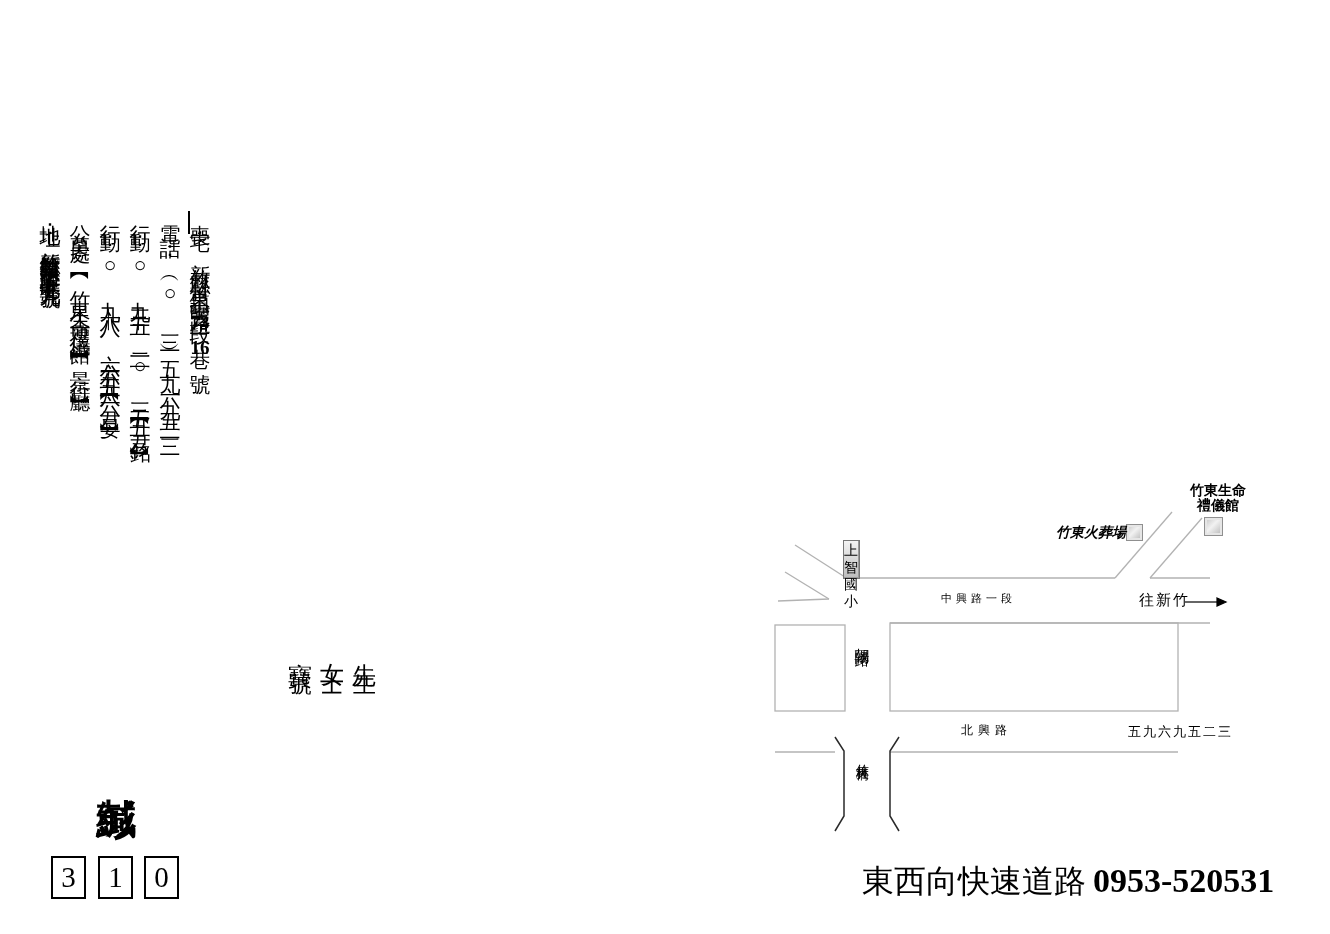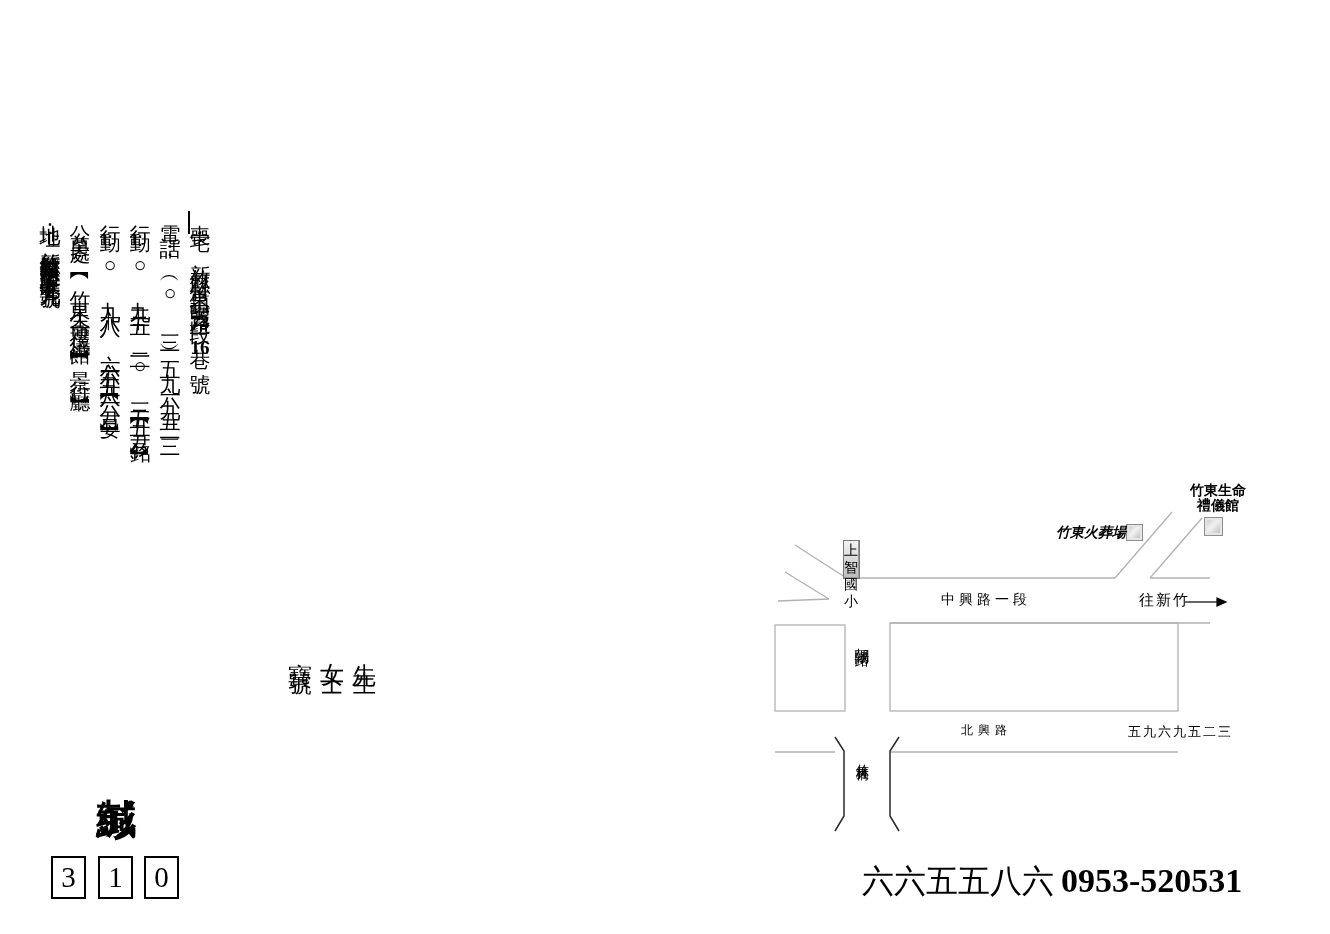--- a/index.html
+++ b/index.html
@@ -47,21 +47,21 @@
          box-shadow:inset 0 0 0 2px #e6e6e6;}
   .icon-crema{left:1126px;top:524px;width:15px;height:15px;}
   .icon-hall{left:1204px;top:517px;width:17px;height:17px;}
 
   .mlabel{position:absolute;white-space:nowrap;}
   .lbl-hall{left:1176px;top:483px;width:84px;text-align:center;
             font-family:"Liberation Sans", sans-serif;font-weight:bold;
             font-size:14px;line-height:15px;}
   .lbl-crema{left:1056px;top:524px;font-family:"Liberation Sans", sans-serif;
              font-weight:bold;font-size:14px;font-style:italic;}
-  .lbl-zhongxing{left:941px;top:591px;font-size:14px;letter-spacing:4px;}
+  .lbl-zhongxing{left:941px;top:591px;font-size:11px;letter-spacing:4px;}
   .lbl-hsinchu{left:1139px;top:591px;font-size:15px;letter-spacing:2px;}
   .lbl-chaoyang{left:852px;top:636px;writing-mode:vertical-rl;font-size:15px;letter-spacing:2px;}
   .lbl-beixing{left:961px;top:722px;font-size:12px;letter-spacing:5px;}
   .lbl-express{left:1128px;top:723px;font-size:13px;letter-spacing:2px;}
   .lbl-bridge{left:853px;top:754px;writing-mode:vertical-rl;font-size:13px;letter-spacing:1px;}
 
   .map-title{left:955px;top:777px;font-family:"Liberation Sans", sans-serif;
              font-weight:bold;font-size:21px;letter-spacing:5px;}
   .map-addr{left:956px;top:803px;font-family:"Liberation Sans", sans-serif;
             font-weight:bold;font-size:16px;letter-spacing:0.5px;}
@@ -139,16 +139,16 @@
   <div class="mlabel lbl-crema">竹東火葬場</div>
   <div class="mlabel lbl-zhongxing">中興路一段</div>
   <div class="mlabel lbl-hsinchu">往新竹</div>
   <div class="mlabel lbl-chaoyang">朝陽路</div>
   <div class="mlabel lbl-beixing">北興路</div>
   <div class="mlabel lbl-express">五九六九五二三</div>
   <div class="mlabel lbl-bridge">竹林大橋</div>
 
 
   <div class="footer">
-    <span>六六五五八六</span><span class="phone">0953-520531</span>
+    <span>東西向快速道路</span><span class="phone">0953-520531</span>
   </div>
 
 </div>
 
 </body></html>

